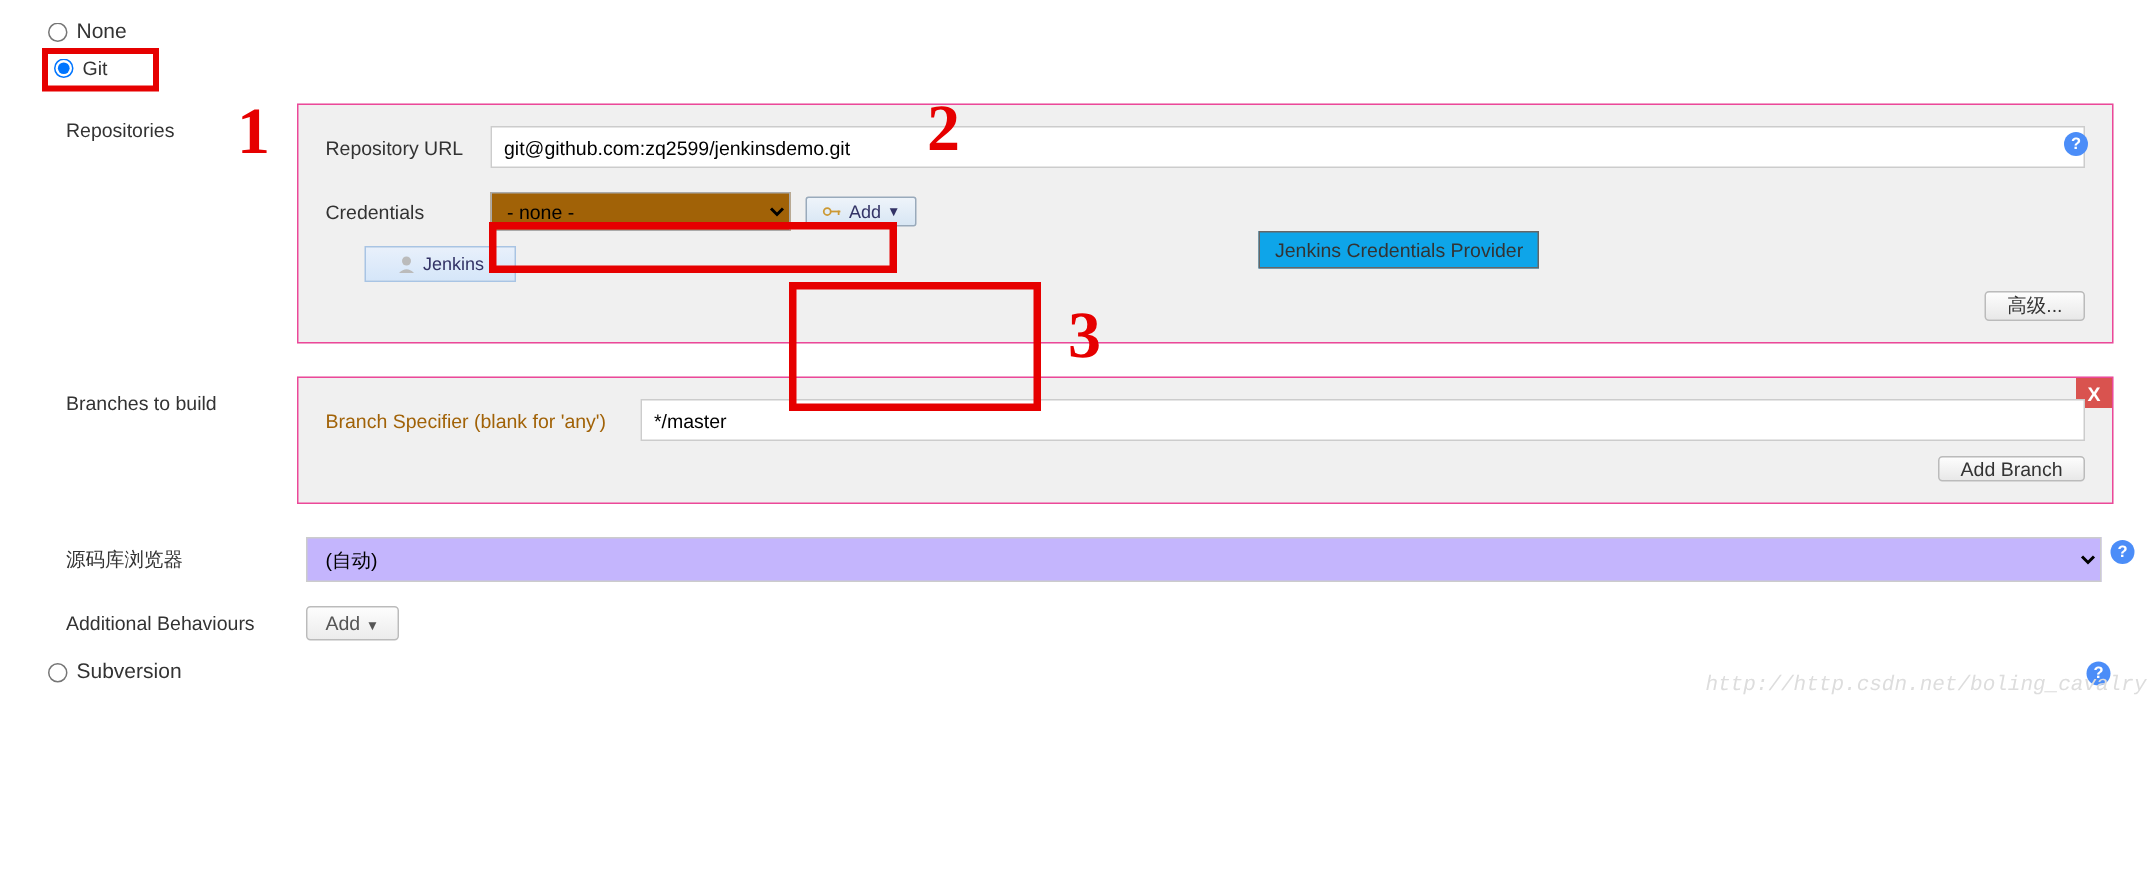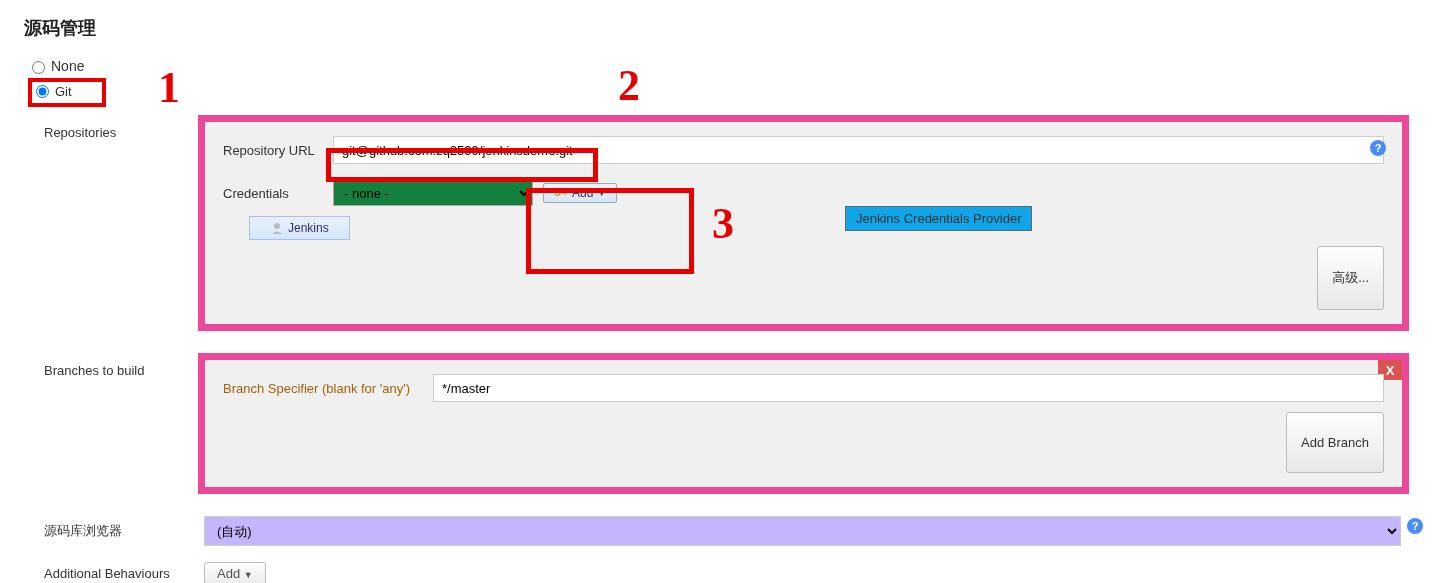--- a/index.html
+++ b/index.html
@@ -7,49 +7,48 @@
 .container { padding: 8px; }
 .section-title { font-size: 18px; font-weight: bold; color: #222; margin: 8px 0 14px 16px; }
 .radio-row { display: flex; align-items: flex-end; padding: 4px 0 4px 24px; }
 .radio-row input[type="radio"] { margin-right: 6px; }
 .radio-row label { font-size: 14px; color: #333; }
 .git-box { display: inline-flex; align-items: center; border: 4px solid #e60000; padding: 2px 30px 4px 4px; margin-left: 20px; }
 .content-area { display: flex; margin-top: 8px; }
 .left-labels { width: 190px; padding: 10px 0 0 36px; }
 .left-labels .label-text { font-size: 13px; color: #333; }
 .right-panel { flex: 1; margin-right: 20px; }
-.panel { background: #f0f0f0; border: 7px solid #ec4899; padding: 14px 18px 14px 18px; position: relative; margin-bottom: 14px; }
+.panel { background: #f0f0f0; border: 1px solid #ec4899; padding: 14px 18px 14px 18px; position: relative; margin-bottom: 14px; }
 .form-row { display: flex; align-items: center; margin-bottom: 16px; position: relative; }
 .form-label { width: 110px; font-size: 13px; color: #333; }
 .form-label-wide { width: 210px; font-size: 13px; color: #a16207; }
 input[type="text"].fld { flex: 1; padding: 5px 8px; border: 1px solid #ccc; font-size: 13px; height: 28px; }
-select.fld { padding: 4px 6px; border: 1px solid #aaa; font-size: 13px; height: 26px; background: #15803d; }
+select.fld { padding: 4px 6px; border: 1px solid #aaa; font-size: 13px; height: 26px; background: #a16207; }
 .cred-select { width: 200px; }
-.btn { background: linear-gradient(#fdfdfd,#e8e8e8); border: 1px solid #bbb; border-radius: 3px; padding: 22px 14px; font-size: 13px; cursor: pointer; color: #333; }
+.btn { background: linear-gradient(#fdfdfd,#e8e8e8); border: 1px solid #bbb; border-radius: 3px; padding: 0 14px; font-size: 13px; cursor: pointer; color: #333; }
 .add-drop-btn { background: linear-gradient(#fdfdfd,#ececec); border: 1px solid #bbb; border-radius: 3px; padding: 3px 12px; font-size: 13px; cursor: pointer; color: #555; }
 .add-cred-btn { background: linear-gradient(#eef4fa,#d8e6f4); border: 1px solid #9ab; border-radius: 2px; padding: 2px 10px; font-size: 12px; cursor: pointer; color: #336; display: inline-flex; align-items: center; gap: 4px; }
 .jenkins-item { background: linear-gradient(#e8f0fb,#d5e6f9); border: 1px solid #a8c4e4; padding: 4px 20px; font-size: 12px; color: #336; display: inline-flex; align-items: center; gap: 4px; cursor: pointer; margin-top: 10px; margin-left: 26px; }
 .help-icon { position: absolute; right: -18px; width: 16px; height: 16px; border-radius: 50%; background: #4b8df8; color: #fff; font-size: 11px; font-weight: bold; display: flex; align-items: center; justify-content: center; cursor: pointer; }
 .btn-row { display: flex; justify-content: flex-end; gap: 8px; margin-top: 6px; }
 .tooltip-box { position: absolute; background: #0ea5e9; border: 1px solid #666; padding: 4px 10px; font-size: 13px; color: #333; left: 640px; top: 84px; }
 .red-box { position: absolute; border: 5px solid #e60000; pointer-events: none; }
 .annot { position: absolute; font-family: 'Comic Sans MS', cursive; font-size: 44px; font-weight: bold; color: #e60000; pointer-events: none; }
 .del-x { position: absolute; top: 0; right: 0; background: #d9534f; color: #fff; width: 24px; height: 20px; display: flex; align-items: center; justify-content: center; font-weight: bold; font-size: 13px; cursor: pointer; }
 .browser-select { flex: 1; padding: 6px 8px; border: 1px solid #ccc; font-size: 13px; height: 30px; background: #c4b5fd; }
 .simple-row { display: flex; align-items: center; padding: 8px 0 8px 36px; position: relative; }
 .simple-row .lbl { width: 160px; font-size: 13px; color: #333; }
 .key-icon { width: 14px; height: 10px; }
 .watermark { position: absolute; right: 6px; bottom: 2px; color: #ddd; font-size: 14px; font-style: italic; font-family: 'Courier New', monospace; }
 .help-right { position: absolute; right: 6px; width: 16px; height: 16px; border-radius: 50%; background: #4b8df8; color: #fff; font-size: 11px; font-weight: bold; display: flex; align-items: center; justify-content: center; cursor: pointer; }
 </style>
 </head>
 <body>
 
 <div class="container">
-  <div class="section-title">源码管理</div>
 
   <div class="radio-row">
     <input type="radio" name="scm" style="">
     <label>None</label>
   </div>
 
   <div class="git-box">
     <input type="radio" name="scm" checked="" style="">
     <label style="margin-left:6px;">Git</label>
   </div>

